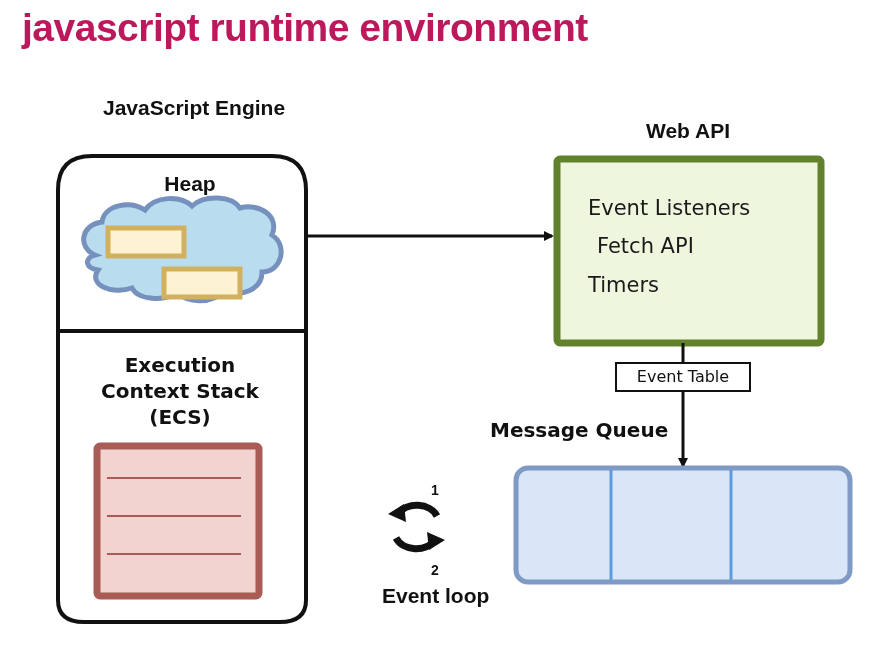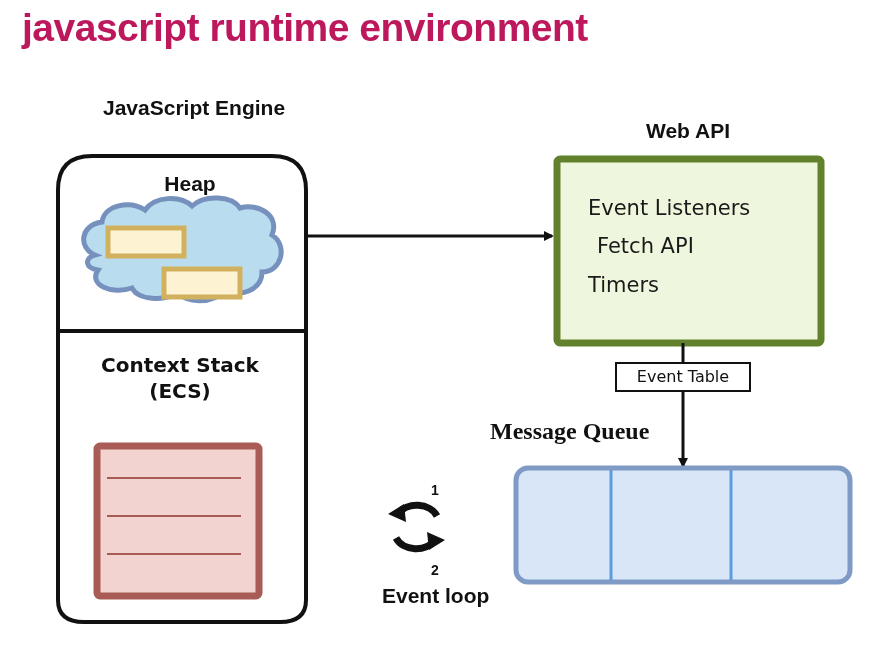--- a/index.html
+++ b/index.html
@@ -8,21 +8,21 @@
     #title { left: 22px; top: 6px; font-size: 39px; font-weight: bold; color: #8a6bb0; letter-spacing: -0.5px; white-space: nowrap; }
     .label-b { font-weight: bold; color: #111; white-space: nowrap; font-family: "Liberation Sans", sans-serif; margin-left: 19px; }
     .label-ds { font-weight: bold; color: #111; white-space: nowrap; font-family: "DejaVu Sans", sans-serif; }
     #engine-title { left: 84px; top: 96px; font-size: 21px; }
     #heap-label { left: 0; width: 342px; text-align: center; top: 172px; font-size: 21px; }
     #ecs-label { left: 60px; width: 240px; text-align: center; top: 352px; font-size: 20px; line-height: 26px; }
     #webapi-title { left: 627px; top: 119px; font-size: 21px; }
     .api-item { left: 588px; font-size: 21px; color: #1a1a1a; font-family: "DejaVu Sans", sans-serif; white-space: nowrap; }
     #event-table { left: 615px; top: 362px; width: 136px; height: 30px; border: 2px solid #111; background: #fff; box-sizing: border-box;
       font-size: 16px; text-align: center; line-height: 26px; font-family: "DejaVu Sans", sans-serif; color: #111; }
-    #mq-label { left: 490px; top: 418px; font-size: 24px; font-family: Liberation Serif, serif; }
+    #mq-label { left: 490px; top: 418px; font-size: 20px; }
     #num1 { left: 412px; top: 482px; font-size: 14px; }
     #num2 { left: 412px; top: 562px; font-size: 14px; }
     #loop-label { left: 363px; top: 584px; font-size: 21px; }
     svg#art { position: absolute; left: 0; top: 0; }
   </style>
 </head>
 <body>
 
 <div id="title" class="abs" style="color: #be185d;">javascript runtime environment</div>
 
@@ -62,20 +62,21 @@
     <path d="M437,516 A22,18 0 0 0 398,514" fill="none" stroke="#111" stroke-width="7"></path>
     <path d="M388,514 L404,504 L406,522 Z" fill="#111"></path>
     <path d="M396,538 A22,18 0 0 0 435,540" fill="none" stroke="#111" stroke-width="7"></path>
     <path d="M445,540 L429,550 L427,532 Z" fill="#111"></path>
   </g>
 </svg>
 
 <div id="engine-title" class="abs label-b">JavaScript Engine</div>
 <div id="heap-label" class="abs label-b">Heap</div>
 <div id="ecs-label" class="abs label-ds">
+  <div>Execution</div>
   <div>Context Stack</div>
   <div>(ECS)</div>
 </div>
 
 <div id="webapi-title" class="abs label-b">Web API</div>
 <div class="abs api-item" style="top:196px;">Event Listeners</div>
 <div class="abs api-item" style="top:234px;margin-left:9px;">Fetch API</div>
 <div class="abs api-item" style="top:273px;">Timers</div>
 
 <div id="event-table" class="abs">Event Table</div>

